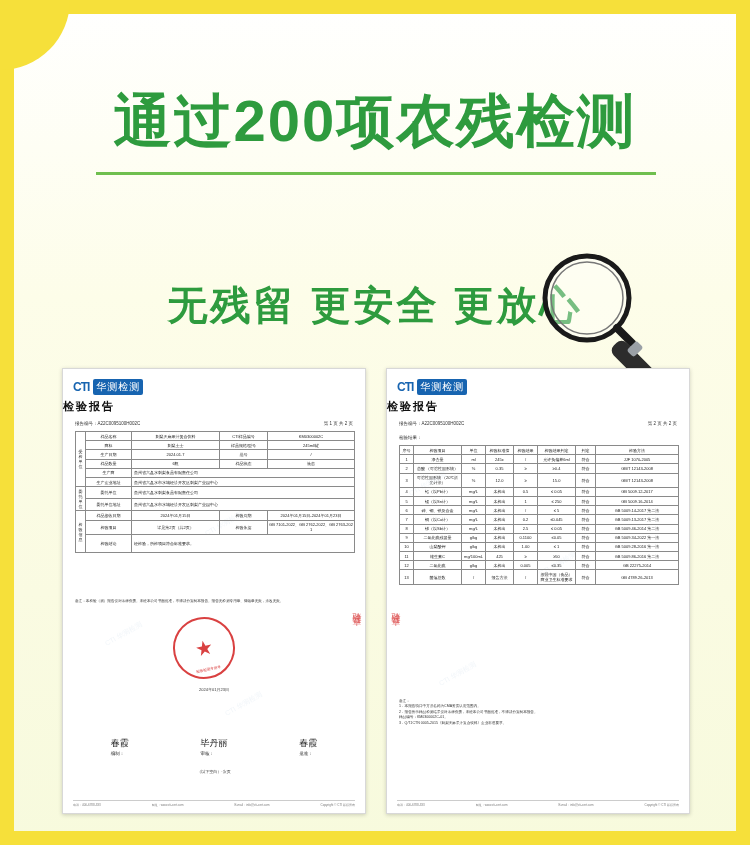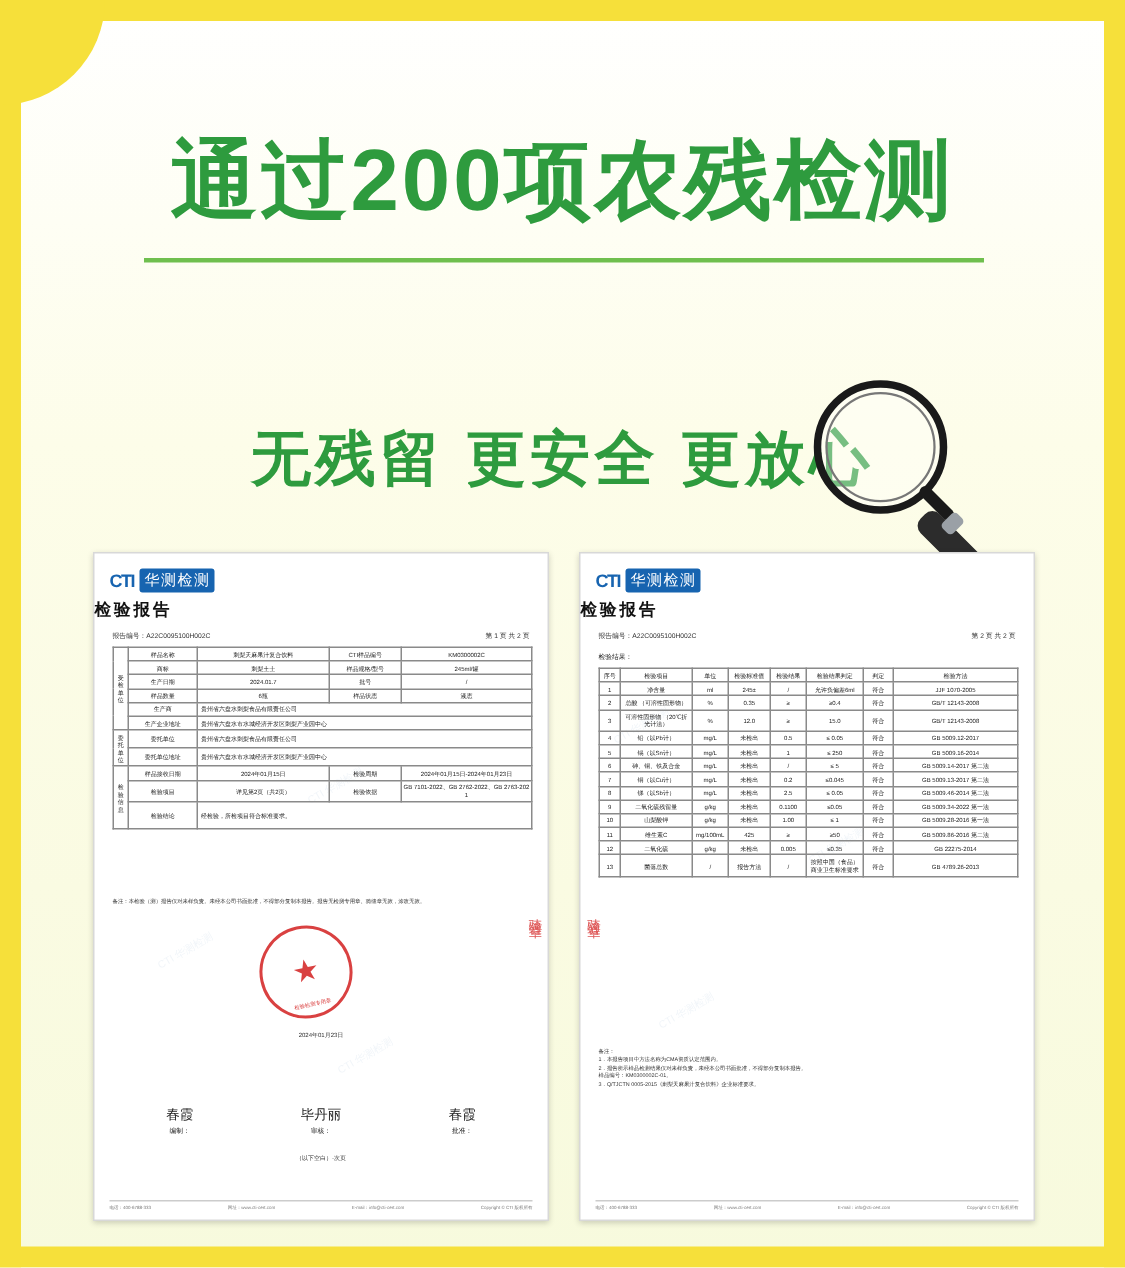--- a/index.html
+++ b/index.html
@@ -150,21 +150,21 @@
   .side-stamp {
     position:absolute; color:#d32020; font-size:9px;
     writing-mode:vertical-rl; opacity:0.75;
     letter-spacing:2px;
   }
   .sig-row {
     position:absolute; left:12px; right:12px;
     display:flex; justify-content:space-around;
     font-size:4.5px; color:#222;
   }
-  .sig-item { text-align:center; }
+  .sig-item { text-align:left; }
   .sig-name {
     font-size:9px; color:#222; font-family:"Liberation Serif", serif;
     margin-bottom:1px;
   }
   .footer-line {
     position:absolute; left:10px; right:10px; bottom:6px;
     font-size:3px; color:#7a7a7a;
     display:flex; justify-content:space-between;
     border-top:0.5px solid #ccc;
     padding-top:2px;

